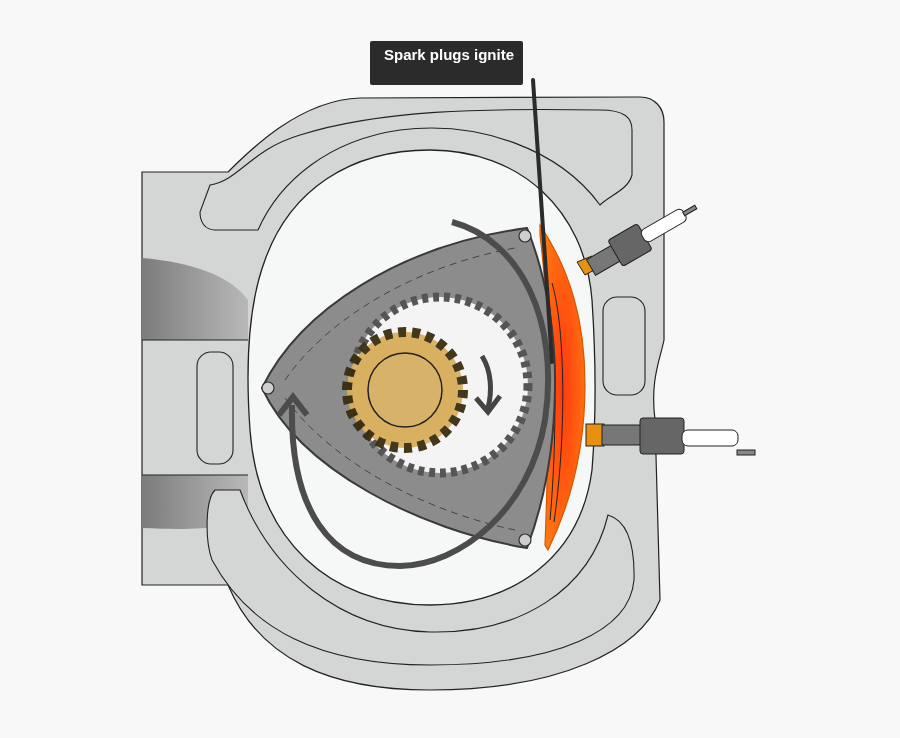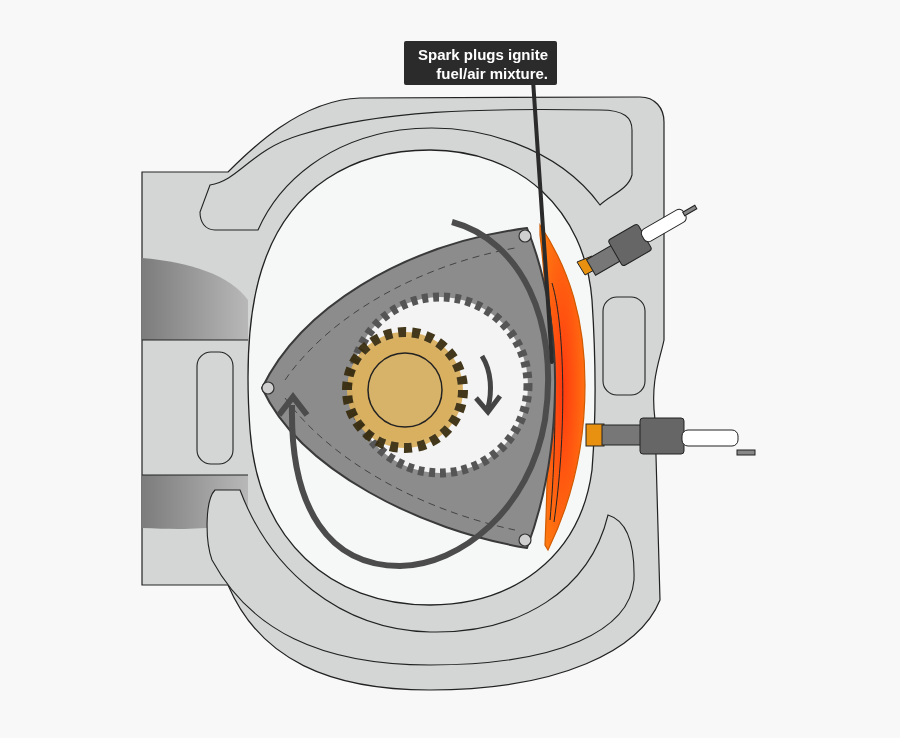--- a/index.html
+++ b/index.html
@@ -1,19 +1,19 @@
 <!DOCTYPE html>
 <html><head>
 <meta charset="utf-8">
 <style>
   html, body { margin:0; padding:0; background:#f8f8f8; }
   body { width:900px; height:738px; position:relative; overflow:hidden; font-family:"Liberation Sans", sans-serif; }
   #diagram { position:absolute; left:0; top:0; width:900px; height:738px; }
   .callout {
-    position:absolute; left:404px; top:41px; width:153px; height:44px;
+    position:absolute; left:370px; top:41px; width:153px; height:44px;
     background:#2b2b2b; color:#fff; border-radius:2px;
     font-family:"Liberation Sans", sans-serif; font-weight:bold; font-size:15px;
     line-height:19px; text-align:right; box-sizing:border-box; padding:4px 9px 0 0;
   }
   .callout span { display:block; }
 </style>
 </head>
 <body>
 
 <svg id="diagram" viewBox="0 0 900 738" xmlns="http://www.w3.org/2000/svg">
@@ -94,14 +94,13 @@
     <rect x="640" y="418" width="44" height="36" rx="3" fill="#666" stroke="#222"></rect>
     <rect x="682" y="430" width="56" height="16" rx="6" fill="#fff" stroke="#222"></rect>
     <rect x="737" y="450" width="18" height="5" fill="#888" stroke="#222" transform="rotate(0)"></rect>
   </g>
 
   <line x1="533" y1="80" x2="552" y2="362" stroke="#2b2b2b" stroke-width="4" stroke-linecap="round"></line>
 </svg>
 
 <div class="callout">
   <span>Spark plugs ignite</span>
-  <span>fuel/air mixture.</span>
 </div>
 
 </body></html>

